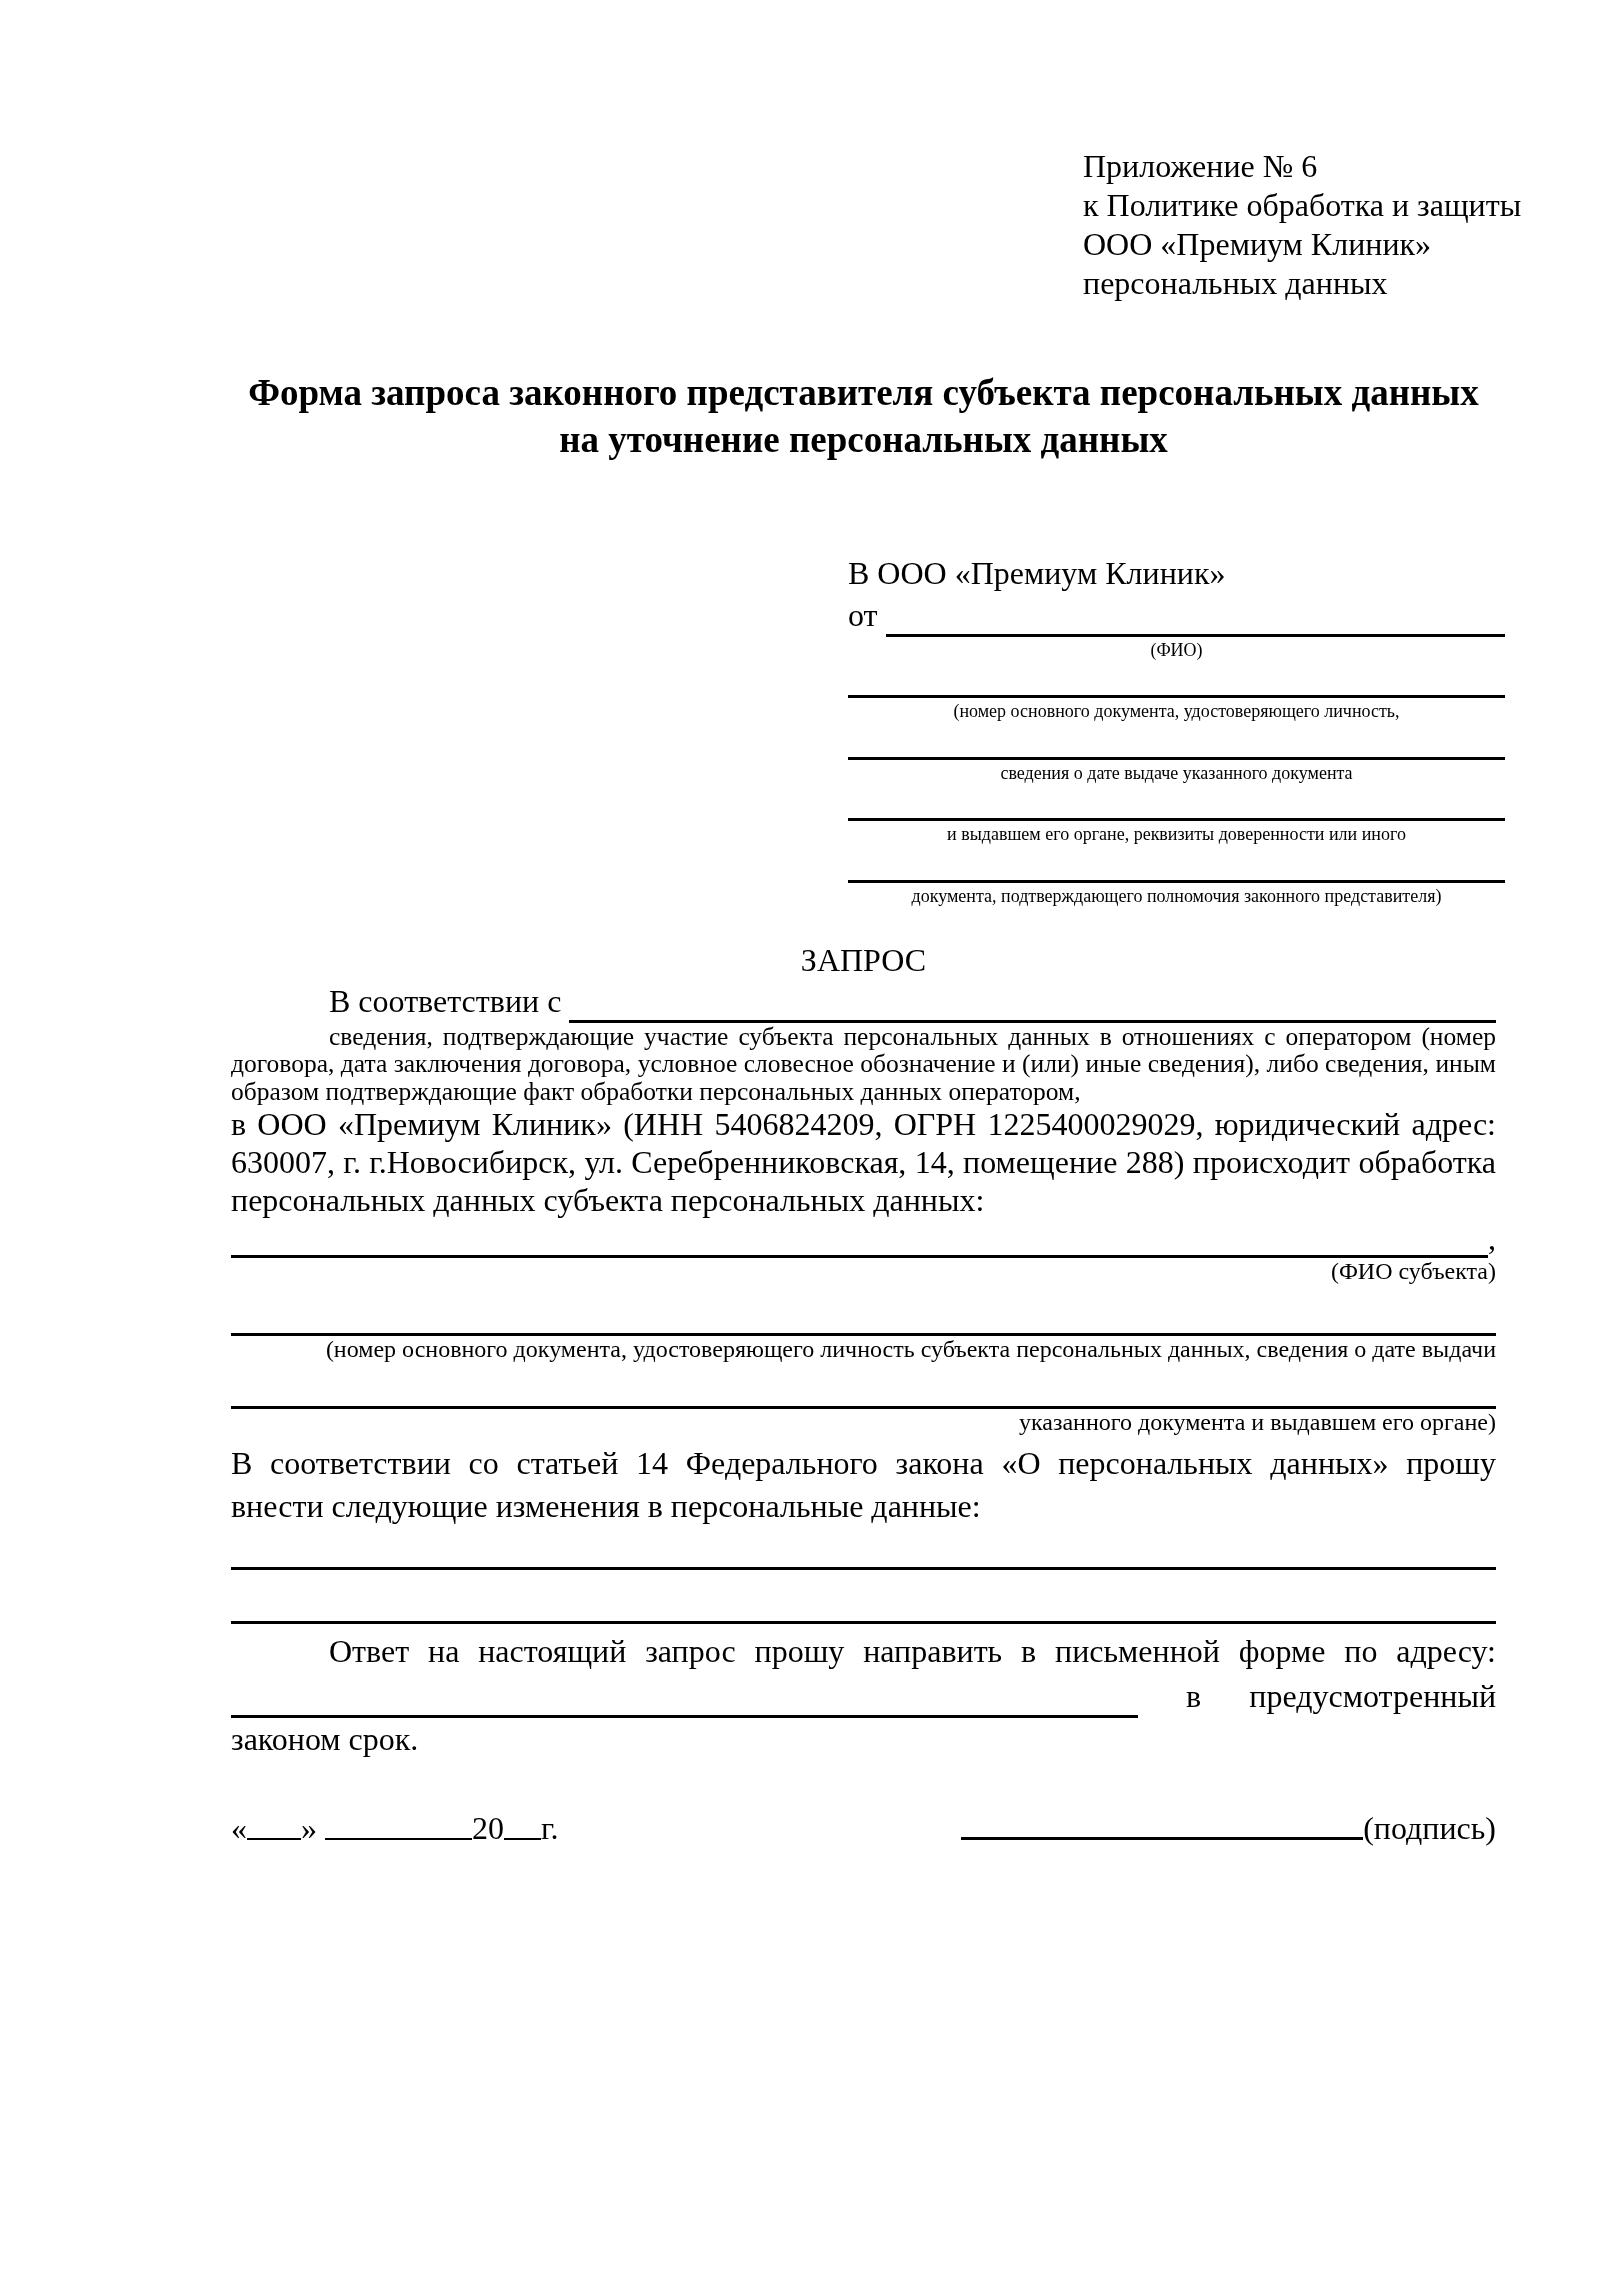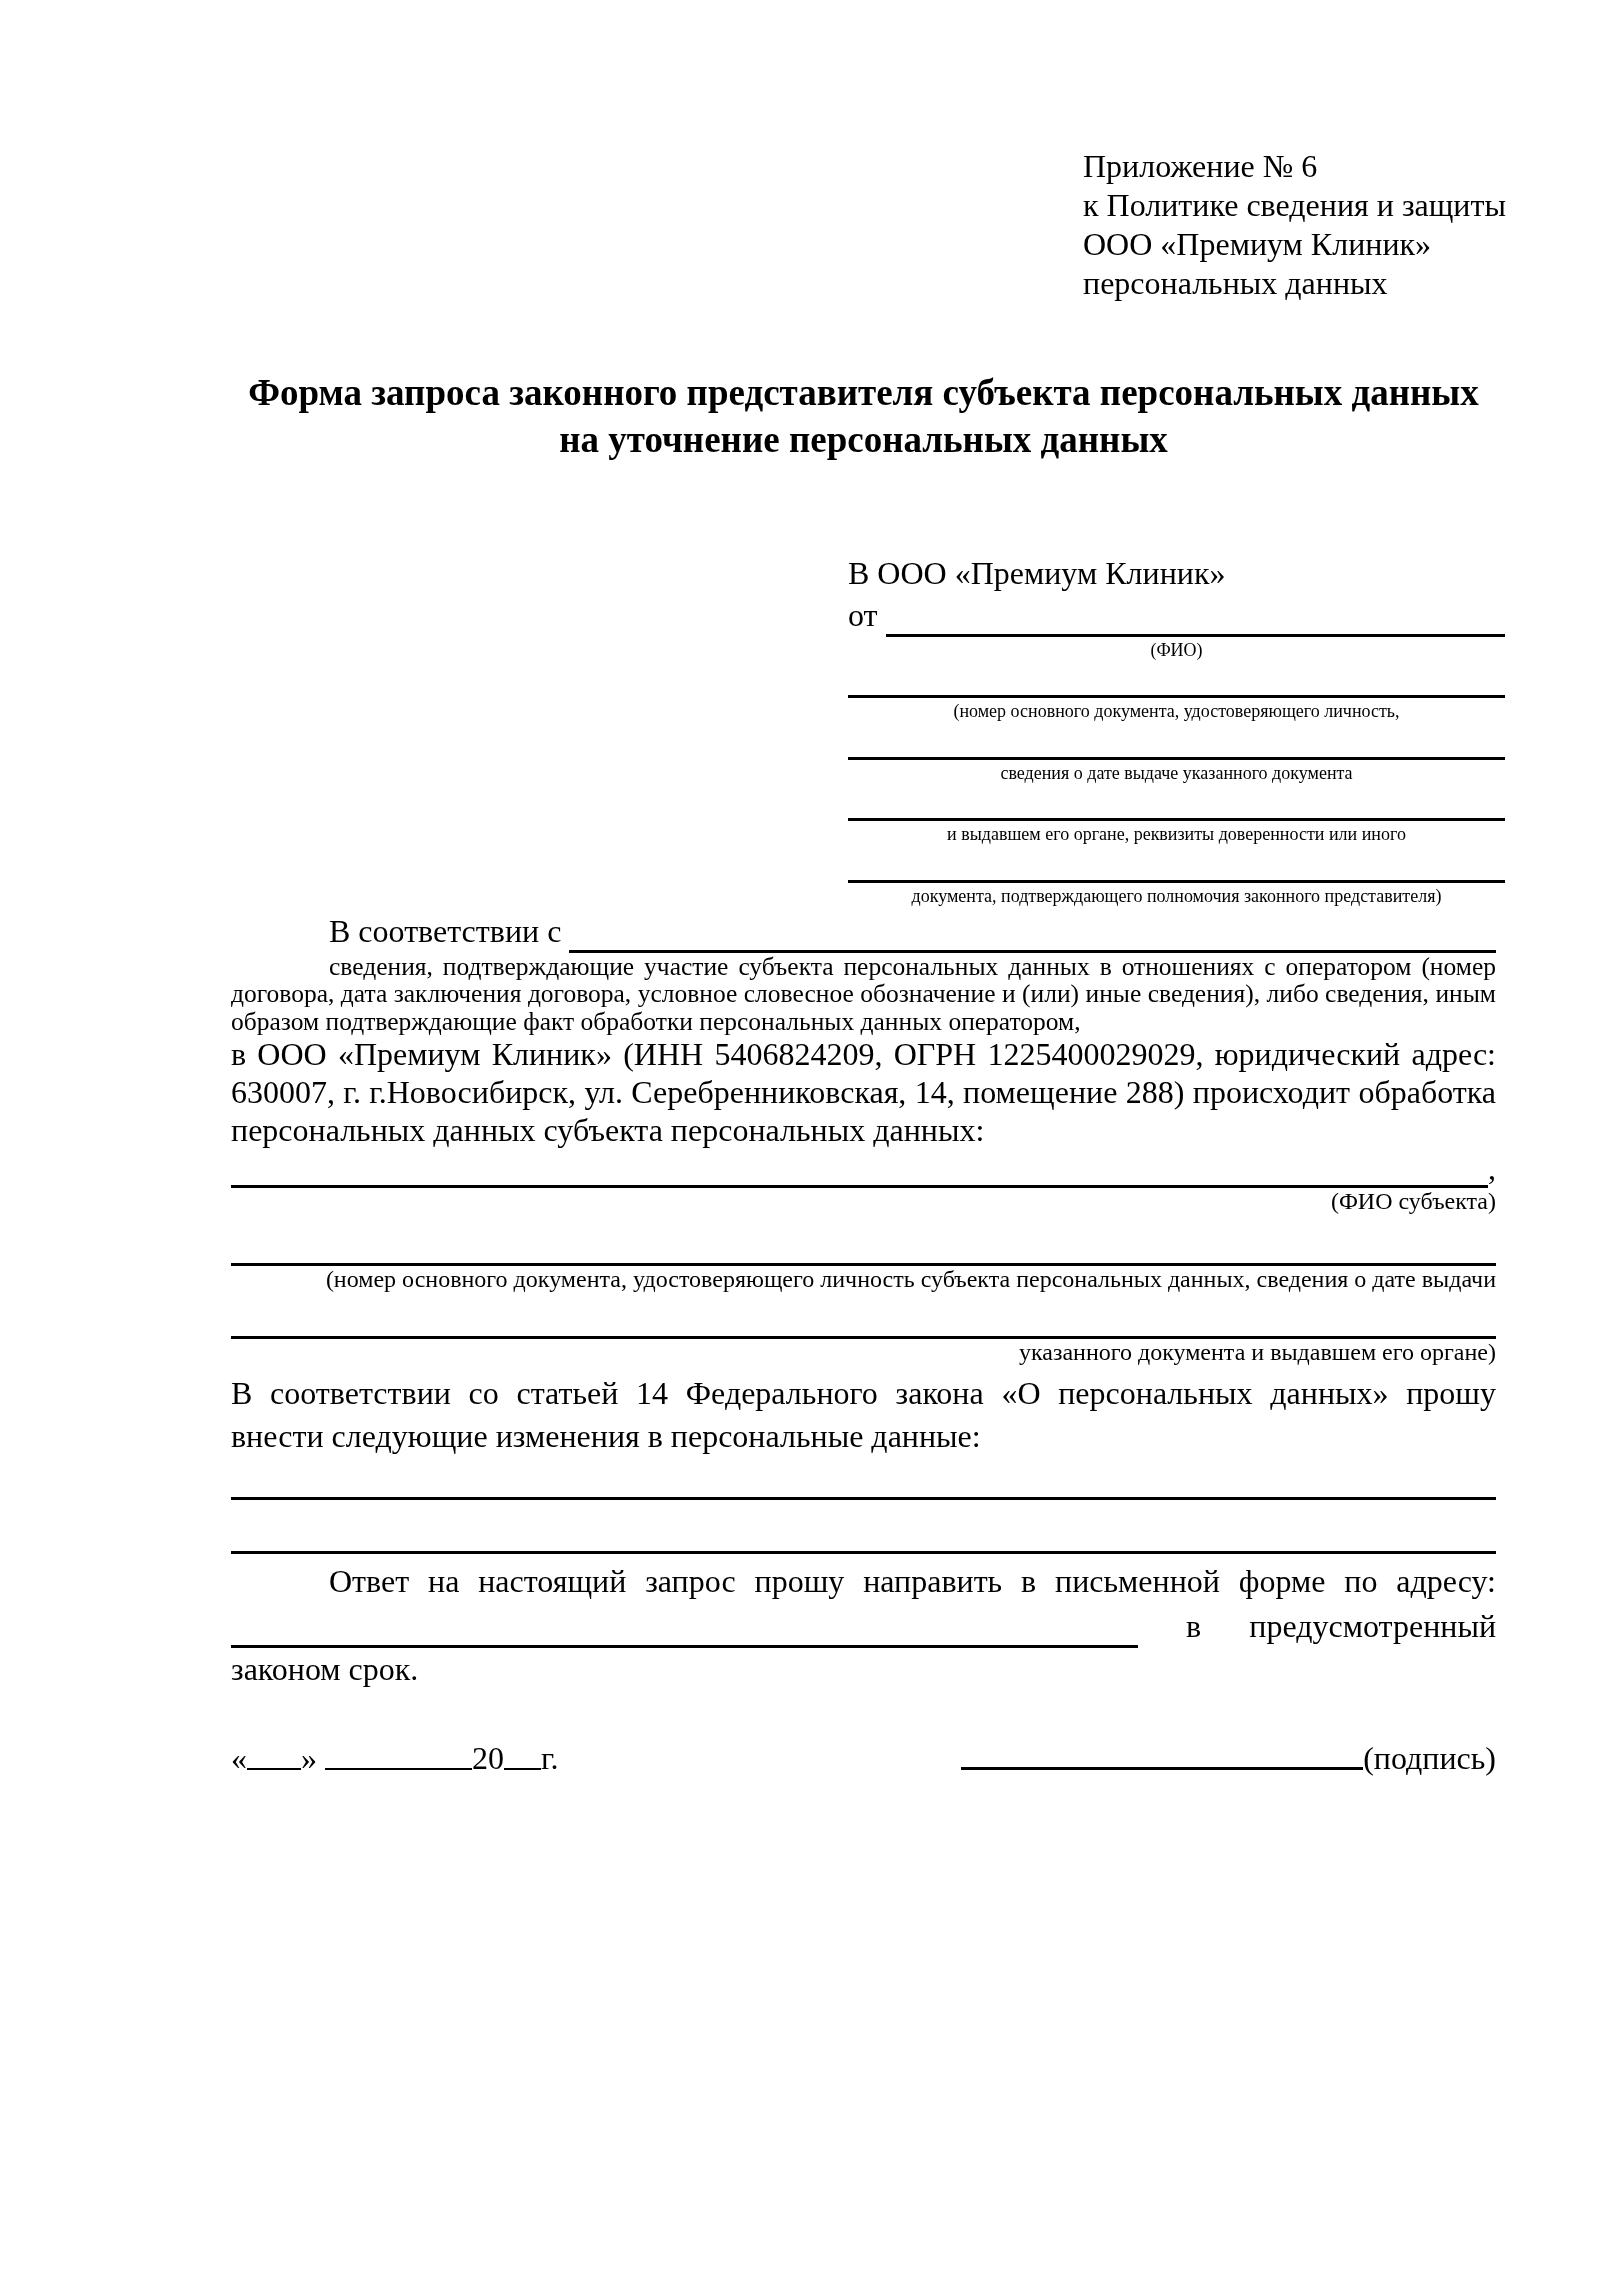--- a/index.html
+++ b/index.html
@@ -45,21 +45,21 @@
   .u-sign{width:402px;border-bottom:3.9px solid #000;}
   .sig-group{white-space:nowrap;}
 </style>
 </head>
 <body>
 
 <div class="page">
 
   <div class="appendix">
     <div>Приложение № 6</div>
-    <div>к Политике сведения и защиты</div>
+    <div>к Политике обработка и защиты</div>
     <div>ООО «Премиум Клиник»</div>
     <div>персональных данных</div>
   </div>
 
   <div class="doc-title">
     <div>Форма запроса законного представителя субъекта персональных данных</div>
     <div>на уточнение персональных данных</div>
   </div>
 
   <div class="addr">
@@ -81,20 +81,21 @@
     <div class="pair">
       <div class="bline"></div>
       <div class="cap">и выдавшем его органе, реквизиты доверенности или иного</div>
     </div>
     <div class="pair">
       <div class="bline"></div>
       <div class="cap">документа, подтверждающего полномочия законного представителя)</div>
     </div>
   </div>
 
+  <div class="heading">ЗАПРОС</div>
 
   <div class="accordance">
     <span class="lbl">В соответствии с </span>
     <span class="fill"></span>
   </div>
 
   <div class="footnote">сведения, подтверждающие участие субъекта персональных данных в отношениях с оператором (номер договора, дата заключения договора, условное словесное обозначение и (или) иные сведения), либо сведения, иным образом подтверждающие факт обработки персональных данных оператором,</div>
 
   <div class="body-par">в ООО «Премиум Клиник» (ИНН 5406824209, ОГРН 1225400029029, юридический адрес: 630007, г. г.Новосибирск, ул. Серебренниковская, 14, помещение 288) происходит обработка персональных данных субъекта персональных данных:</div>
 

